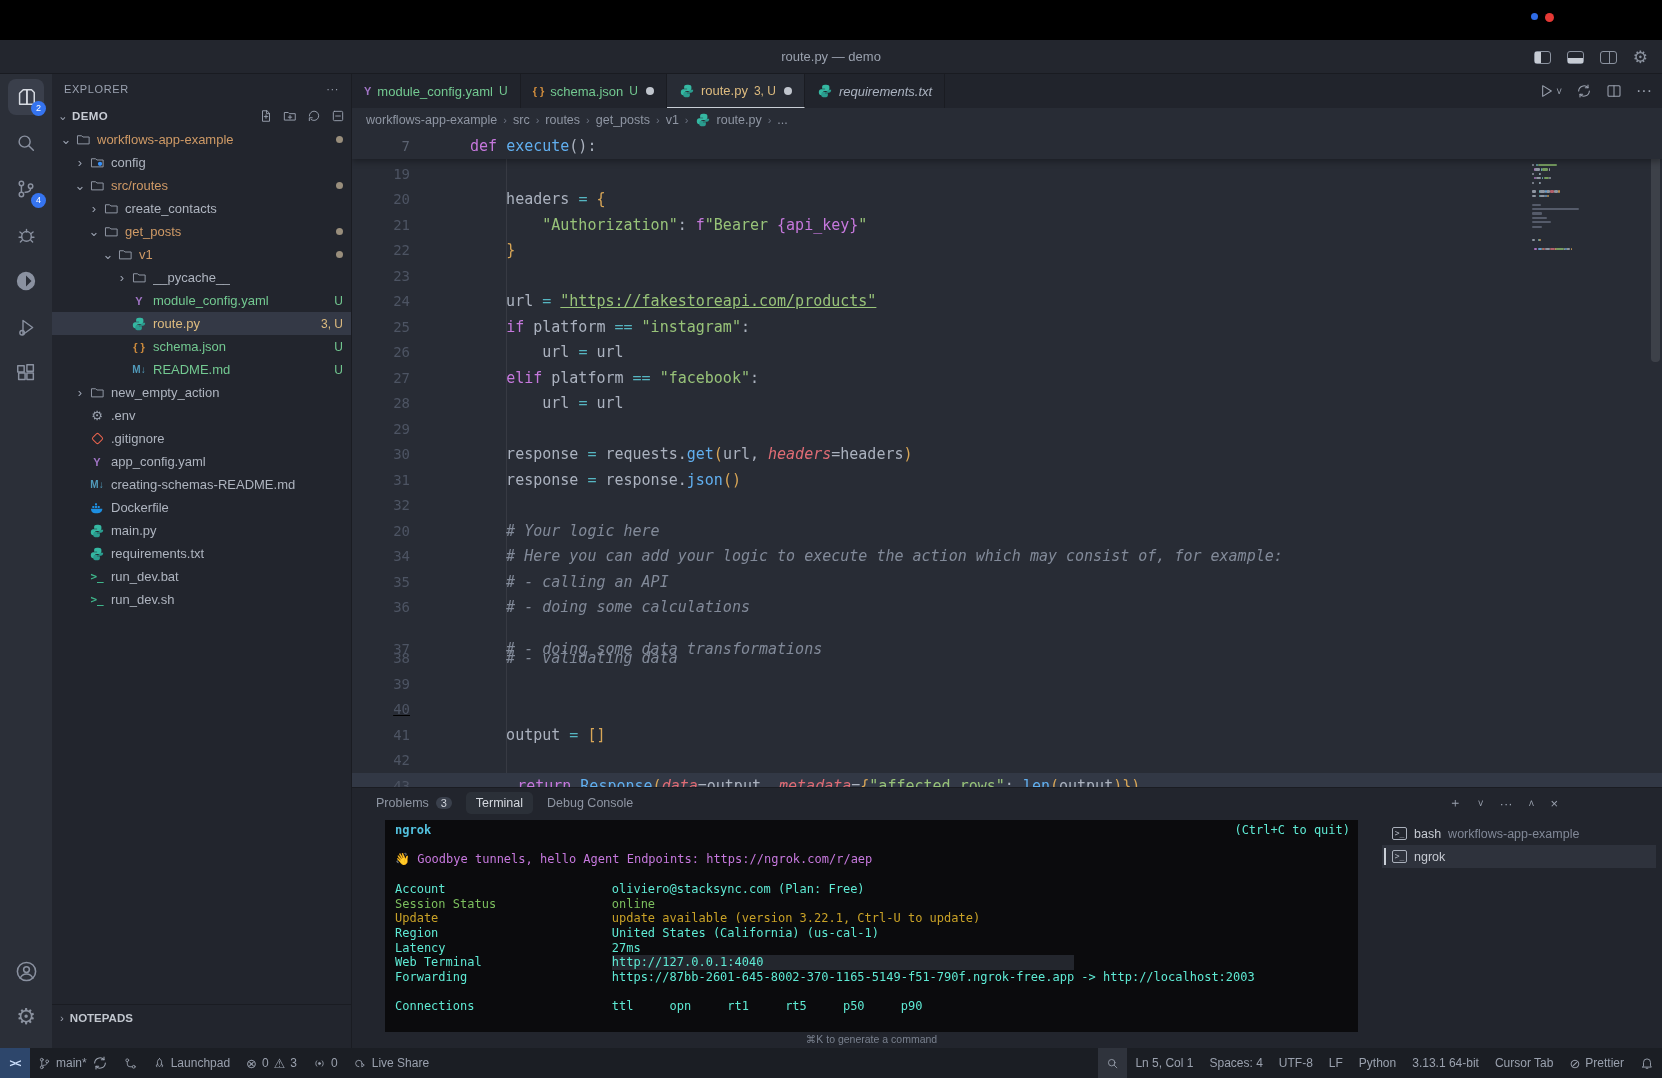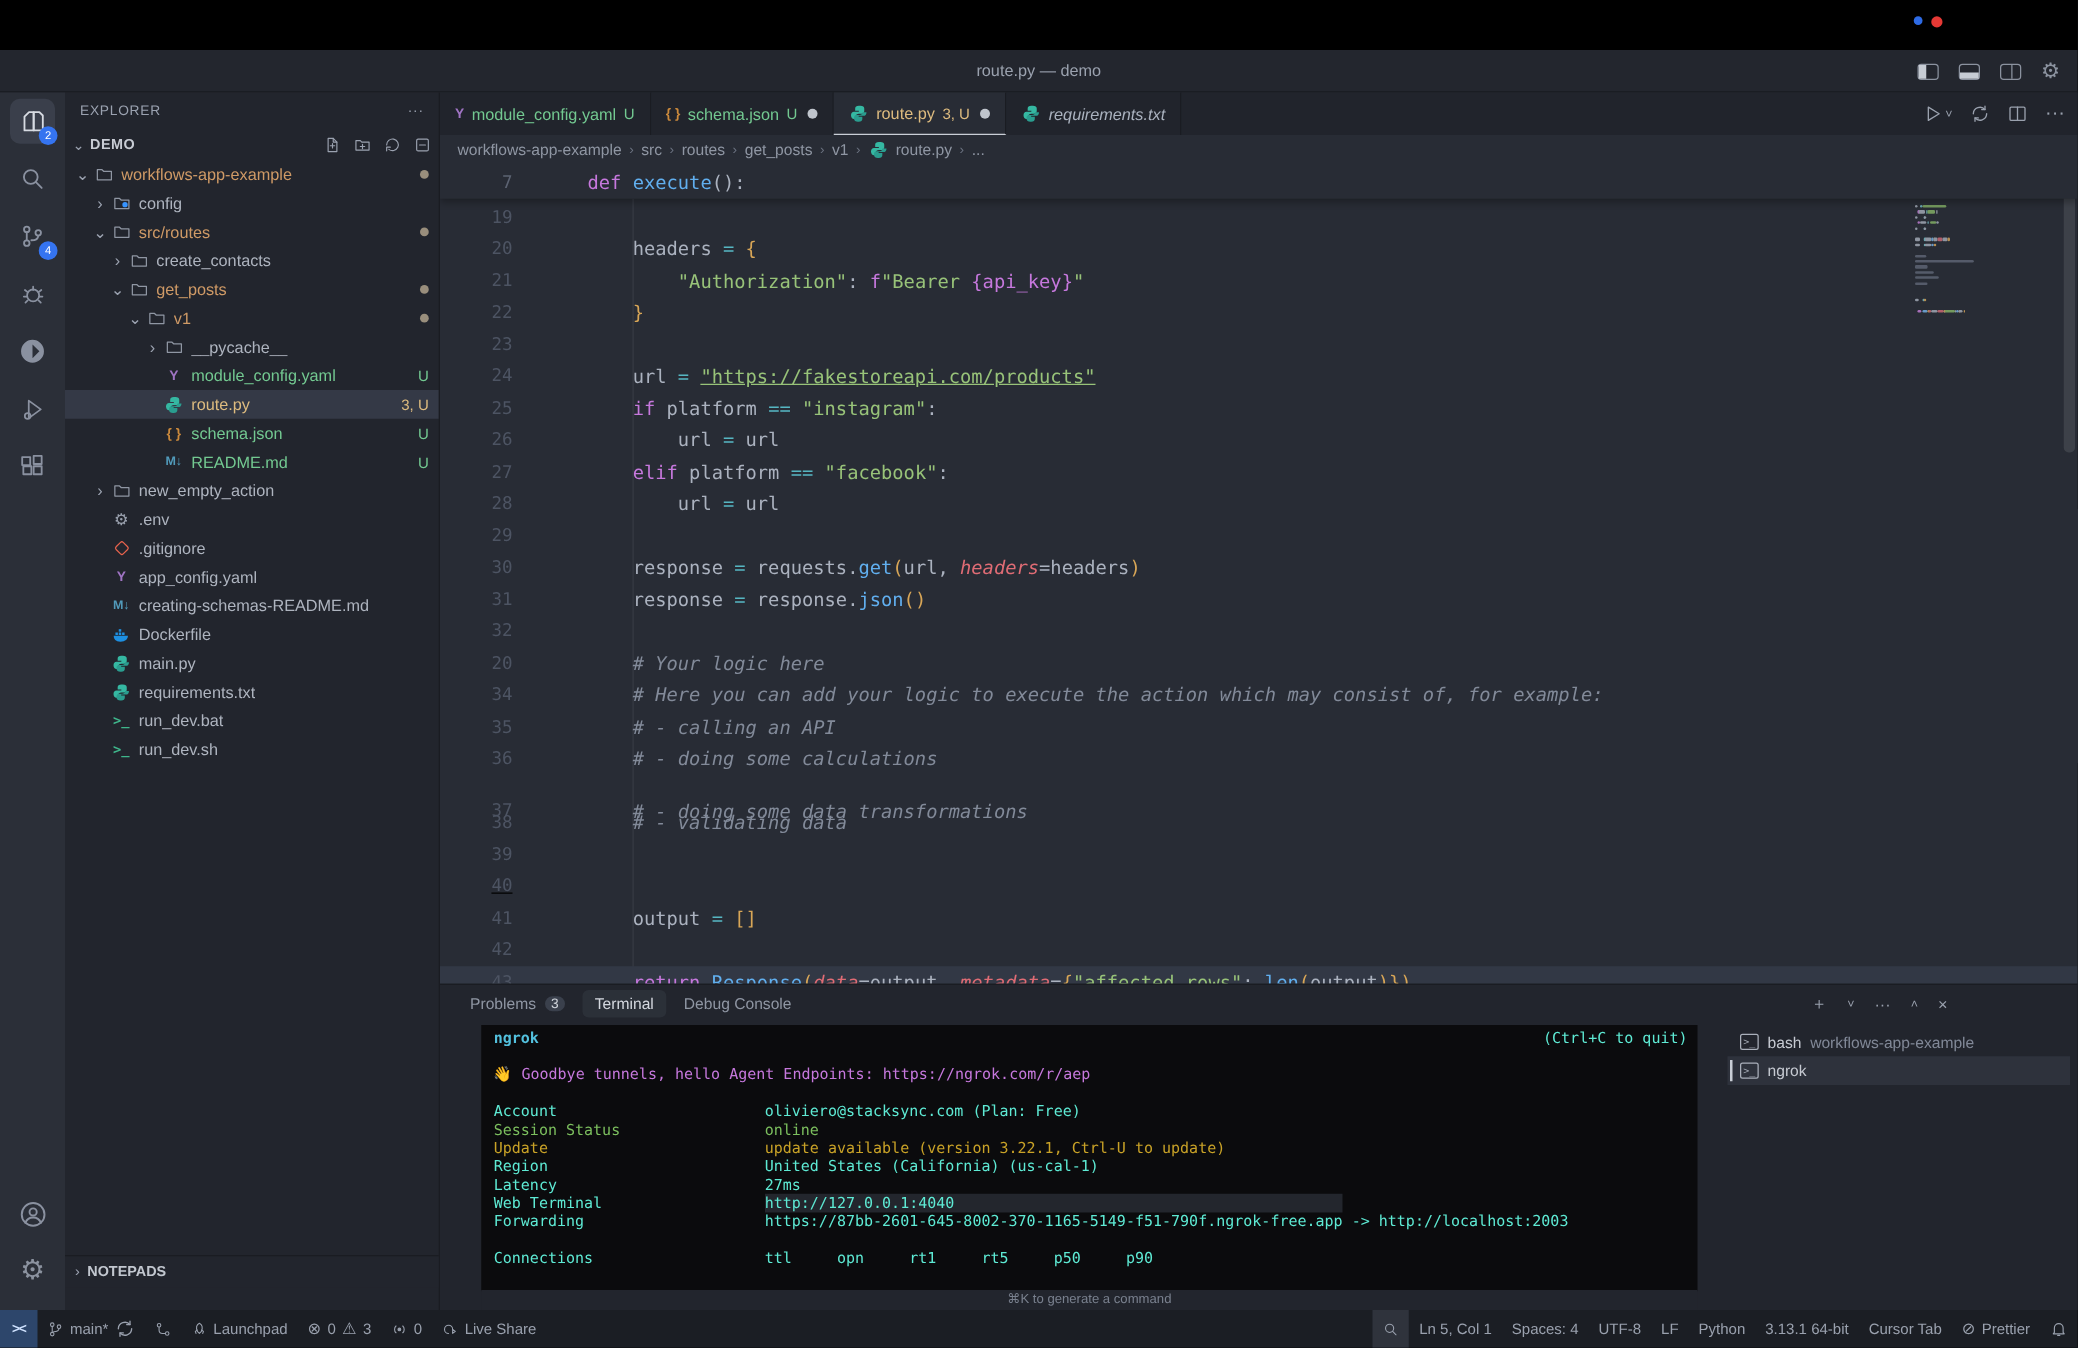--- a/index.html
+++ b/index.html
@@ -63,21 +63,21 @@
   .tab .dot { width:8px; height:8px; border-radius:50%; background:#c0c5cd; margin-left:2px; }
   .tab .tbadge { font-size:12px; }
   #editor-actions { position:absolute; right:10px; top:0; height:34px; display:flex; align-items:center; gap:14px; color:#9aa1ae; }
   #breadcrumb { height:24px; background:#282c35; display:flex; align-items:center; gap:6px; padding:0 14px;
     font-size:12.5px; color:#8f96a3; }
   #breadcrumb .sep { color:#6b7280; font-size:11px; }
   #editor { position:relative; flex:1; background:#282c35; overflow:hidden; }
   #sticky { position:absolute; left:0; top:0; right:0; height:27px; background:#282c35;
     box-shadow:0 3px 6px rgba(0,0,0,.3); z-index:3; display:flex; align-items:center; }
   .cline { position:absolute; left:0; right:0; height:25.5px; display:flex; align-items:center; }
-  .cline.hl { background:#323845; }
+  .cline.hl { background:#323845;gap:11px; }
   .lnum { width:58px; text-align:right; color:#4d5463; font-size:14px; flex:none; }
   .ltext { padding-left:60px; font-size:15px; white-space:pre; color:#abb2bf; }
   #sticky .lnum { color:#5c6372; }
   .c-kw{color:#c678dd;} .c-fn{color:#61afef;} .c-op{color:#56b6c2;} .c-str{color:#98c379;}
   .c-strl{color:#98c379; text-decoration:underline;} .c-br{color:#d8a657;}
   .c-par{color:#e06c75; font-style:italic;} .c-cm{color:#828a99; font-style:italic;} .c-txt{color:#abb2bf;}
   #indent-guide { position:absolute; width:1px; background:rgba(255,255,255,.07); left:154px; top:27px; bottom:0; }
   #minimap { position:absolute; right:56px; top:0; width:78px; bottom:0; opacity:.9; }
   .mbar { position:absolute; height:2.2px; border-radius:1px; }
   #vscroll { position:absolute; right:2px; top:0; width:9px; height:230px; background:rgba(255,255,255,.10); border-radius:4px; }

